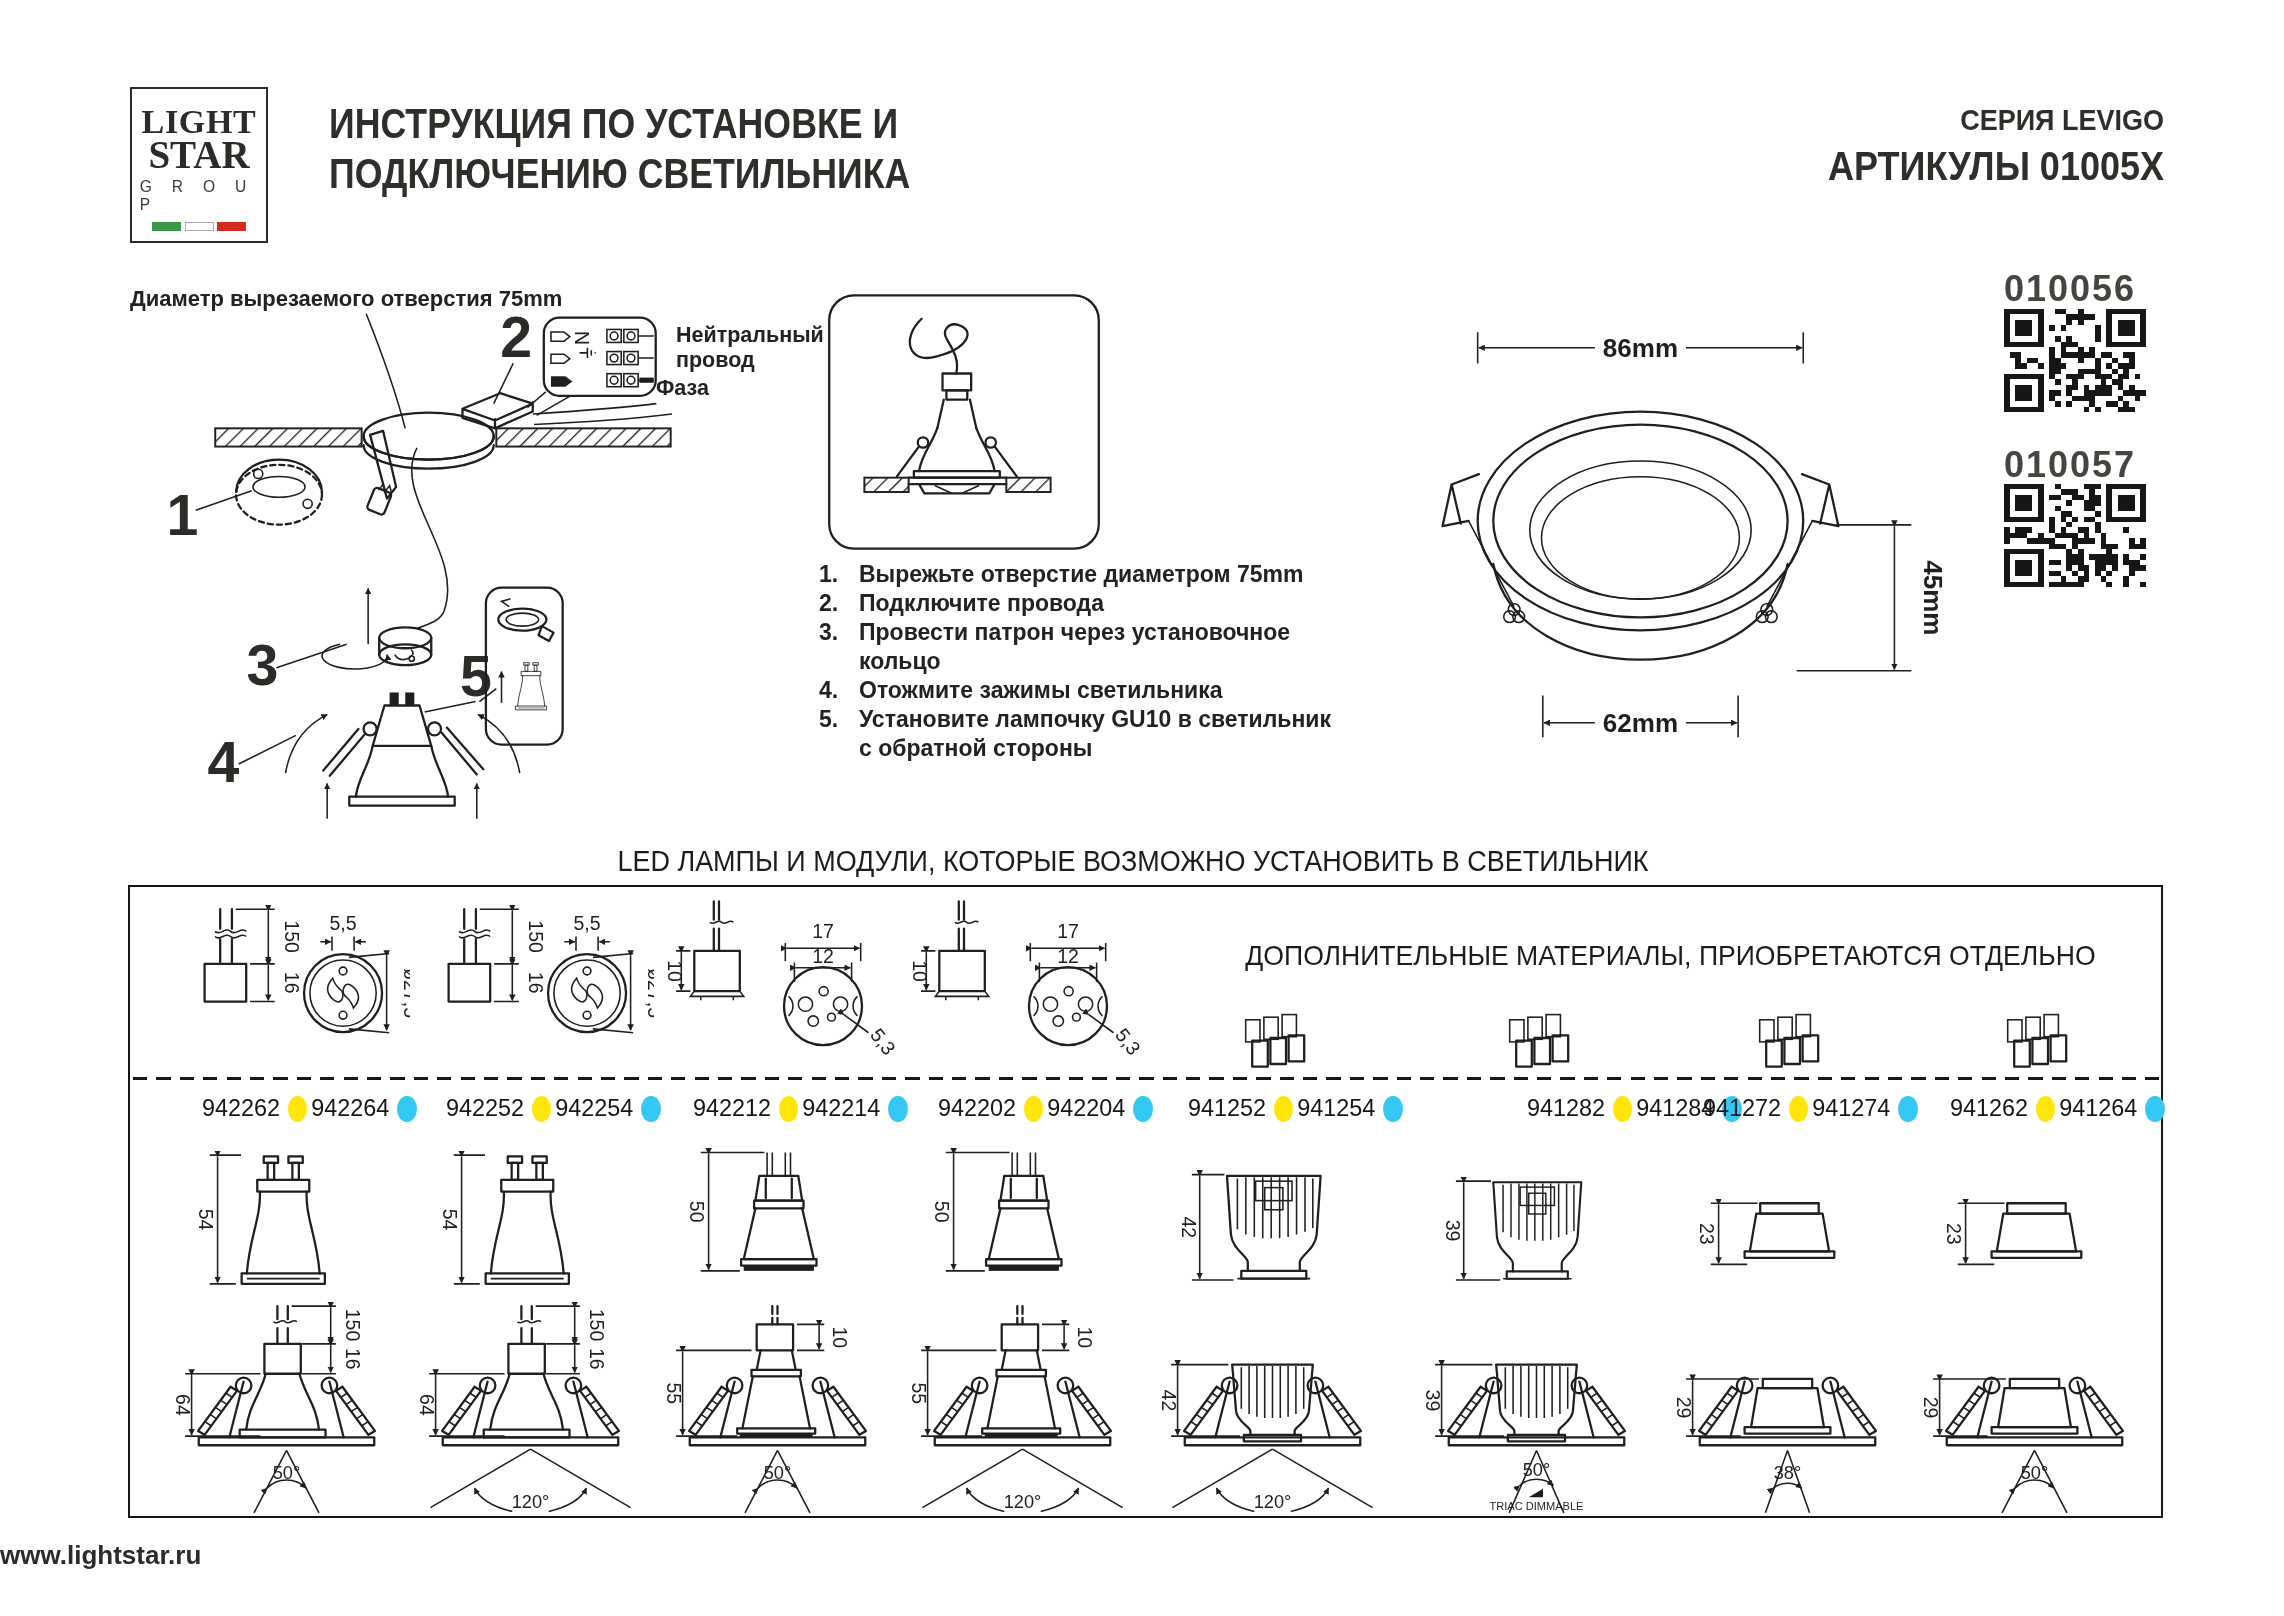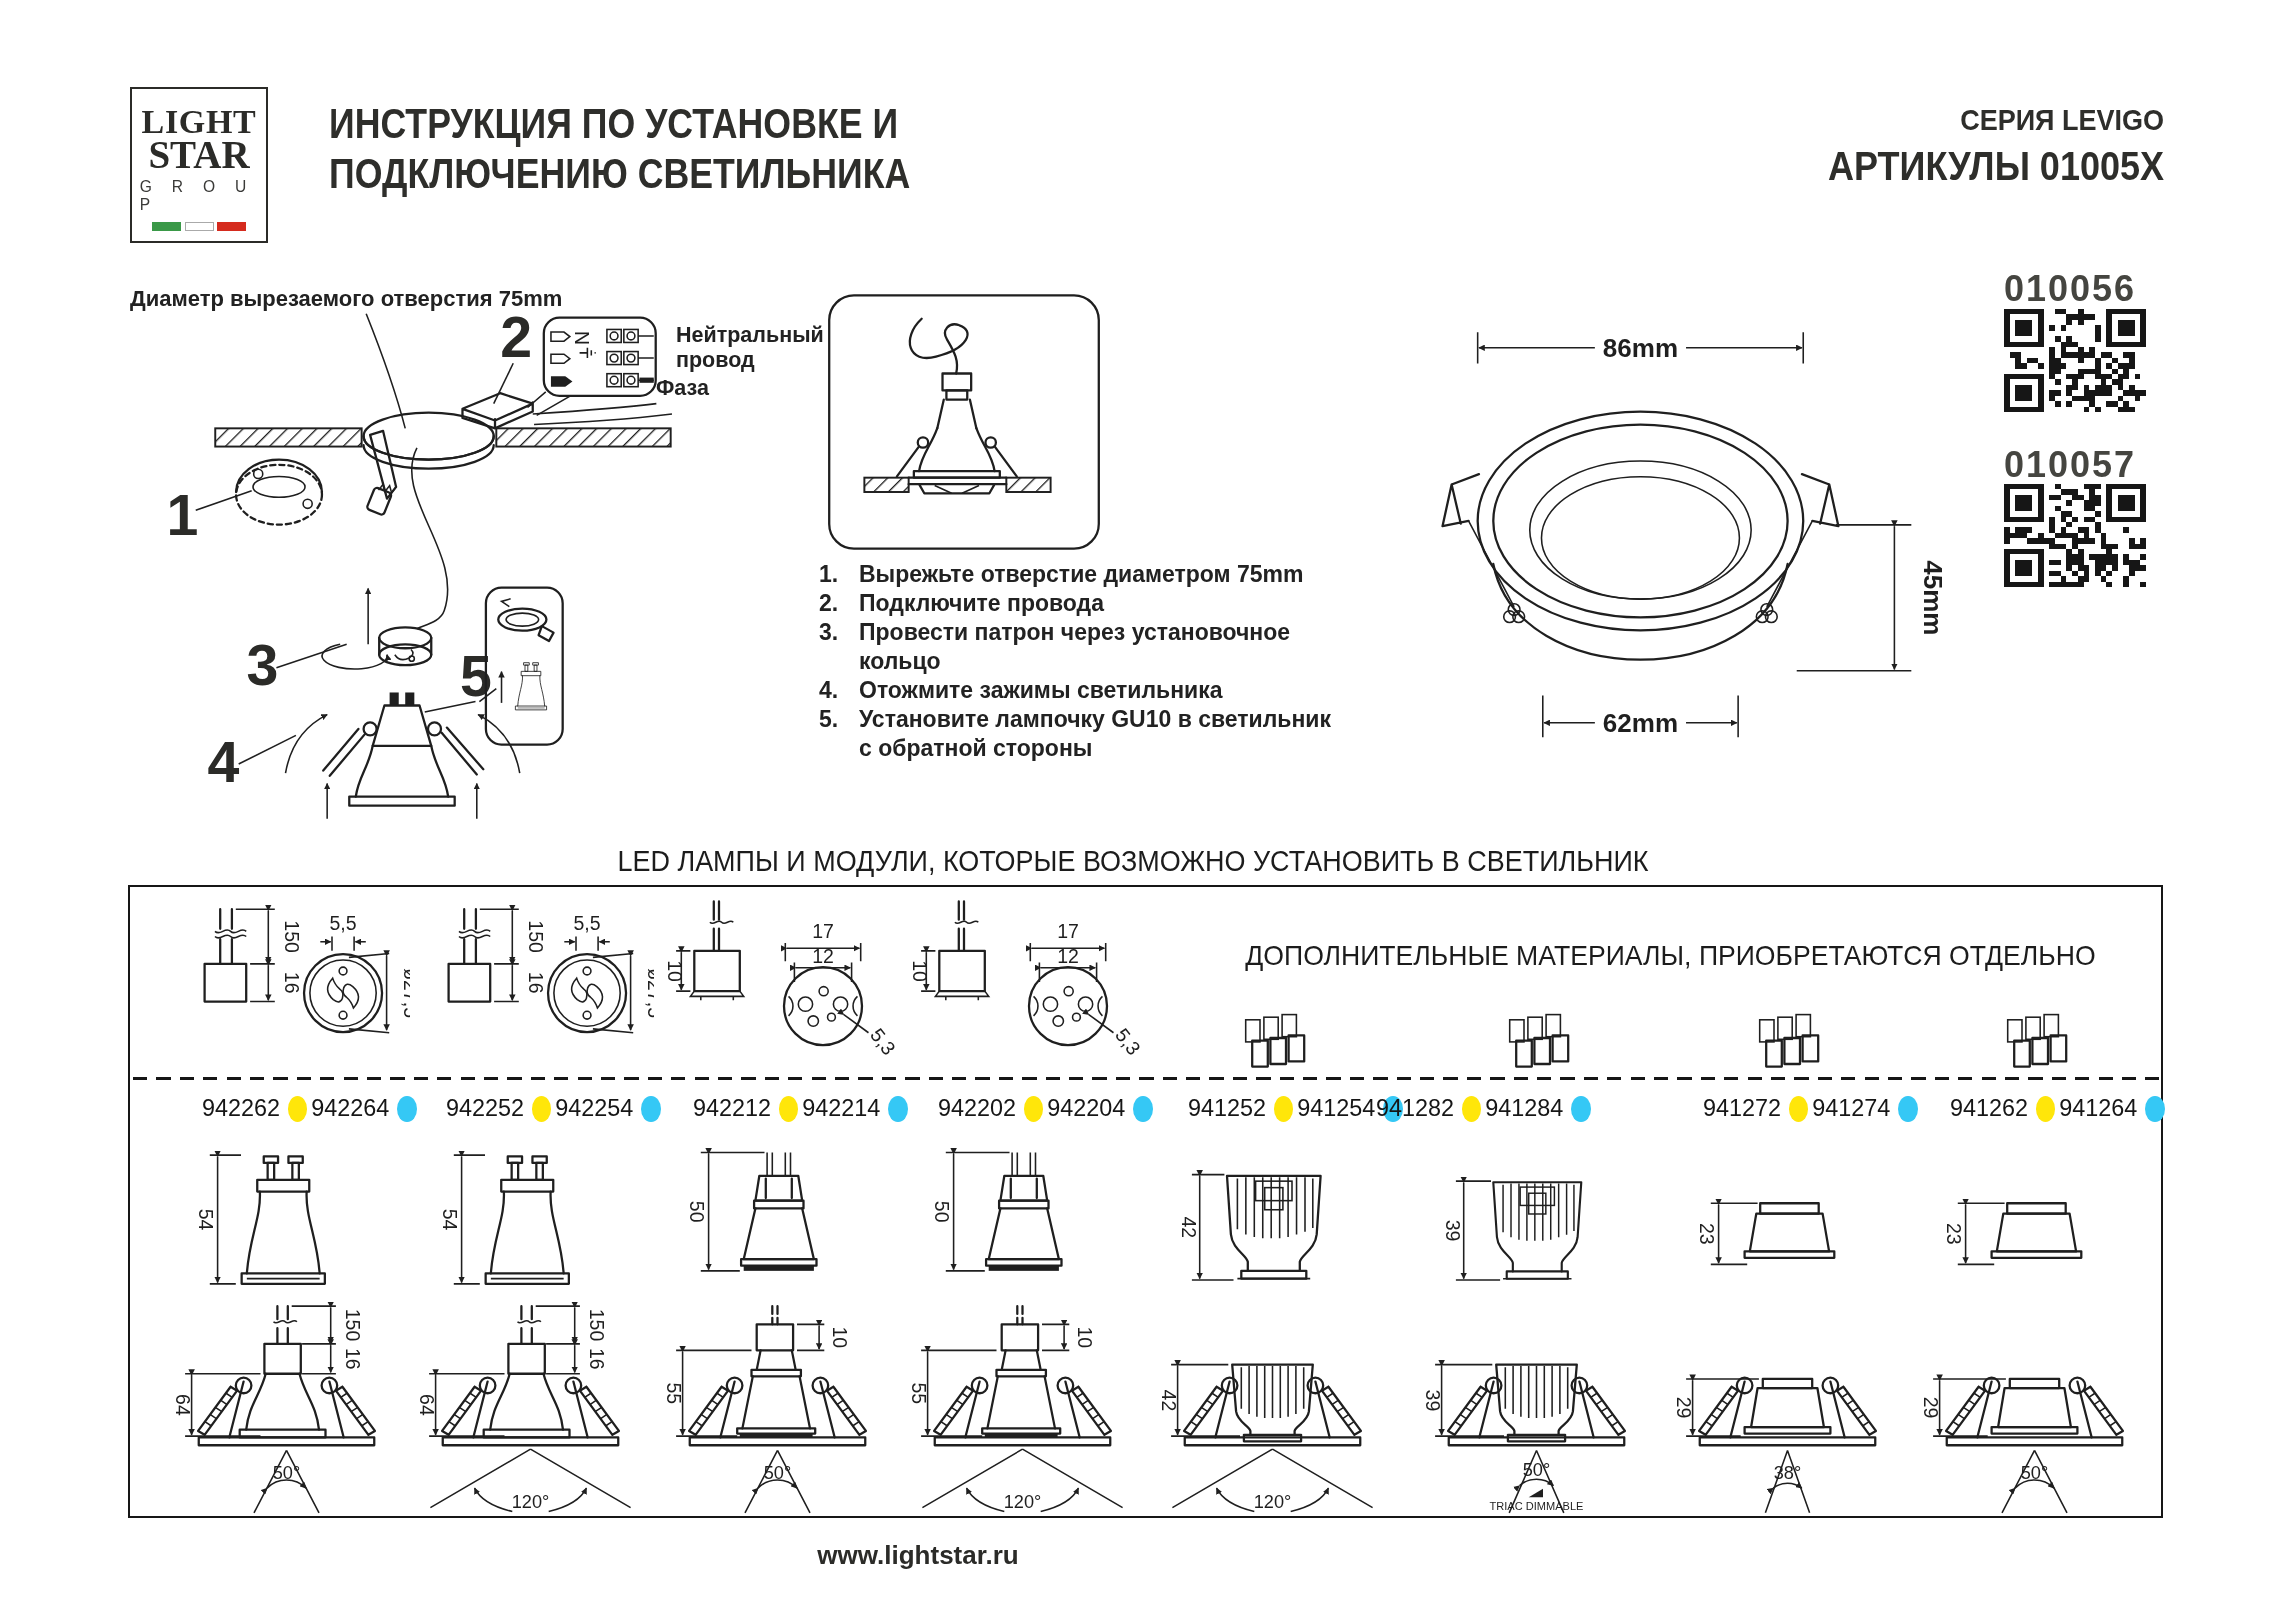--- a/index.html
+++ b/index.html
@@ -36,21 +36,21 @@
             transform:scaleX(.93);transform-origin:center top;white-space:nowrap;}
   .table{left:128px;top:885px;width:2035px;height:633px;border:2.6px solid #161616;box-sizing:border-box;}
   .dash{left:133px;top:1077px;width:2026px;height:3.3px;
         background:repeating-linear-gradient(90deg,#161616 0 14.3px,transparent 14.3px 23.4px);}
   .extras{left:1182px;top:940px;width:977px;text-align:center;font-size:28px;color:#1c1c1c;
           transform:scaleX(.95);transform-origin:center top;white-space:nowrap;}
   .codes{width:169px;display:flex;flex-direction:row;gap:3.9px;align-items:center;}
   .codes .cr{display:flex;align-items:center;gap:7.8px;font-size:23.4px;color:#161616;}
   .dotY{width:19.5px;height:26px;border-radius:50%;background:#ffe60a;}
   .dotB{width:19.5px;height:26px;border-radius:50%;background:#35c8f5;}
-  .footer{left:8px;top:1540px;width:1820px;text-align:center;font-size:26px;font-weight:700;color:#2b2b28;}
+  .footer{left:0;top:1540px;width:1820px;font-size:26px;font-weight:700;color:#2b2b28;}
   
   .ln{fill:none;stroke:#1f1f1f;stroke-width:3.5;stroke-linecap:round;stroke-linejoin:round;}
   .lnT{fill:none;stroke:#1f1f1f;stroke-width:2.4;}
   .fil{fill:#1f1f1f;stroke:none;}
   .dimt{font-size:30px;fill:#1f1f1f;}
   .dimb{font-size:40px;font-weight:700;fill:#1f1f1f;}
   .beamt{font-size:28px;fill:#1f1f1f;}
   .callout{font-size:88px;font-weight:700;fill:#2b2b28;}
   .small{font-size:17px;fill:#1f1f1f;}
 </style>
@@ -722,21 +722,21 @@
   <div class="abs codes" style="left:1188px;top:1095px;">
     <div class="cr">
         <span>941252</span>
         <span class="dotY"></span>
       </div>
     <div class="cr">
         <span>941254</span>
         <span class="dotB"></span>
       </div>
   </div>
-  <div class="abs codes" style="left:1376px;top:1095px;">
+  <div class="abs codes" style="left:1527px;top:1095px;">
     <div class="cr">
         <span>941282</span>
         <span class="dotY"></span>
       </div>
     <div class="cr">
         <span>941284</span>
         <span class="dotB"></span>
       </div>
   </div>
   <div class="abs codes" style="left:1703px;top:1095px;text-align:right;">

